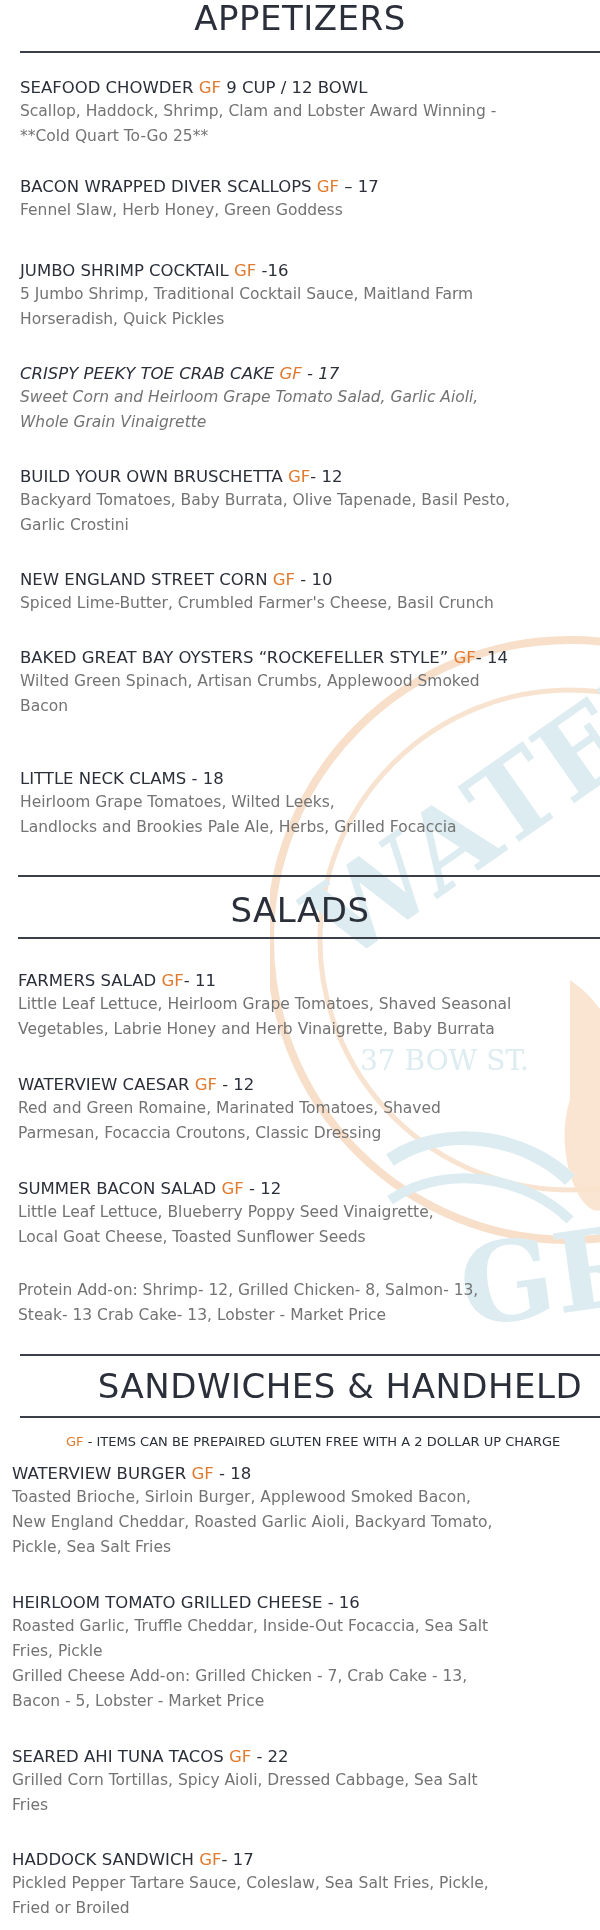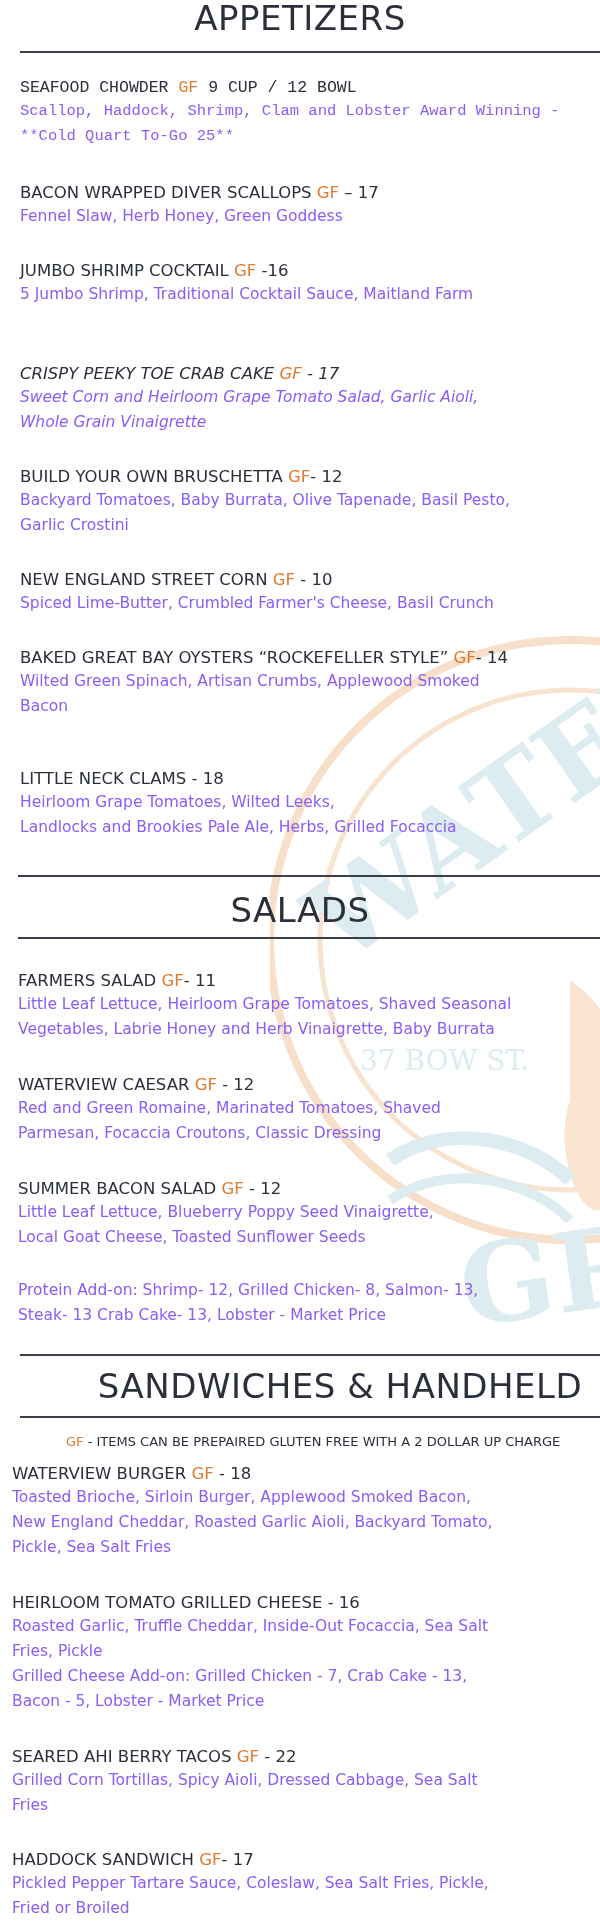--- a/index.html
+++ b/index.html
@@ -42,21 +42,21 @@
     .item-name {
       font-size: 16.5px;
       line-height: 22px;
       color: #2a2f3a;
       white-space: nowrap;
     }
     .gf { color: #e07a2e; }
     .item-desc {
       font-size: 15.5px;
       line-height: 25px;
-      color: #8b5cf6;
+      color: #737373;
     }
     .note {
       position: absolute;
       left: 18px;
       font-size: 13px;
       color: #2a2f3a;
       white-space: nowrap;
       margin-left: 48px;
     }
   </style>
@@ -73,34 +73,35 @@
   <path d="M120 560 C 180 520, 260 540, 300 580" fill="none" stroke="#dcecf0" stroke-width="14"></path>
   <path d="M120 600 C 180 560, 260 580, 300 620" fill="none" stroke="#dcecf0" stroke-width="10"></path>
   <text x="190" y="720" font-family="DejaVu Serif, serif" font-size="110" font-weight="bold" fill="#dcecf0" transform="rotate(-8 240 680)">GR</text>
 </svg>
 
 <div class="page">
 
   <h1 class="section-title" style="top:-2px;">APPETIZERS</h1>
   <div class="rule" style="left:20px; width:580px; top:51px;"></div>
 
-  <div class="item" style="top:77px;font-family:Liberation Mono, monospace;">
+  <div class="item" style="top:77px;">
     <div class="item-name"><span>SEAFOOD CHOWDER</span> <span class="gf">GF</span><span> 9 CUP / 12 BOWL</span></div>
     <div class="item-desc">Scallop, Haddock, Shrimp, Clam and Lobster  Award Winning -</div>
     <div class="item-desc">**Cold Quart To-Go 25**</div>
   </div>
 
-  <div class="item" style="top:182px;">
+  <div class="item" style="top:176px;">
     <div class="item-name"><span>BACON WRAPPED DIVER SCALLOPS</span> <span class="gf">GF</span><span> – 17</span></div>
     <div class="item-desc">Fennel Slaw, Herb Honey, Green Goddess</div>
   </div>
 
   <div class="item" style="top:260px;">
     <div class="item-name"><span>JUMBO SHRIMP COCKTAIL</span> <span class="gf">GF</span><span> -16</span></div>
     <div class="item-desc">5 Jumbo Shrimp, Traditional Cocktail Sauce, Maitland Farm</div>
+    <div class="item-desc">Horseradish, Quick Pickles</div>
   </div>
 
   <div class="item" style="top:363px;font-style:italic;">
     <div class="item-name"><span>CRISPY PEEKY TOE CRAB CAKE</span> <span class="gf">GF</span><span> - 17</span></div>
     <div class="item-desc">Sweet Corn and Heirloom Grape Tomato Salad, Garlic Aioli,</div>
     <div class="item-desc">Whole Grain Vinaigrette</div>
   </div>
 
   <div class="item" style="top:466px;">
     <div class="item-name"><span>BUILD YOUR OWN BRUSCHETTA</span> <span class="gf">GF</span><span>- 12</span></div>
@@ -167,21 +168,21 @@
 
   <div class="item" style="left:12px; top:1592px;">
     <div class="item-name">HEIRLOOM TOMATO GRILLED CHEESE - 16</div>
     <div class="item-desc">Roasted Garlic, Truffle Cheddar, Inside-Out Focaccia, Sea Salt</div>
     <div class="item-desc">Fries, Pickle</div>
     <div class="item-desc">Grilled Cheese Add-on: Grilled Chicken - 7,   Crab Cake - 13,</div>
     <div class="item-desc">Bacon - 5, Lobster - Market Price</div>
   </div>
 
   <div class="item" style="left:12px; top:1746px;">
-    <div class="item-name"><span>SEARED AHI BERRY TACOS</span> <span class="gf">GF</span><span> - 22</span></div>
+    <div class="item-name"><span>SEARED AHI TUNA TACOS</span> <span class="gf">GF</span><span> - 22</span></div>
     <div class="item-desc">Grilled Corn Tortillas, Spicy Aioli, Dressed Cabbage, Sea Salt</div>
     <div class="item-desc">Fries</div>
   </div>
 
   <div class="item" style="left:12px; top:1849px;">
     <div class="item-name"><span>HADDOCK SANDWICH</span> <span class="gf">GF</span><span>- 17</span></div>
     <div class="item-desc">Pickled Pepper Tartare Sauce, Coleslaw, Sea Salt Fries, Pickle,</div>
     <div class="item-desc">Fried or Broiled</div>
   </div>
 

